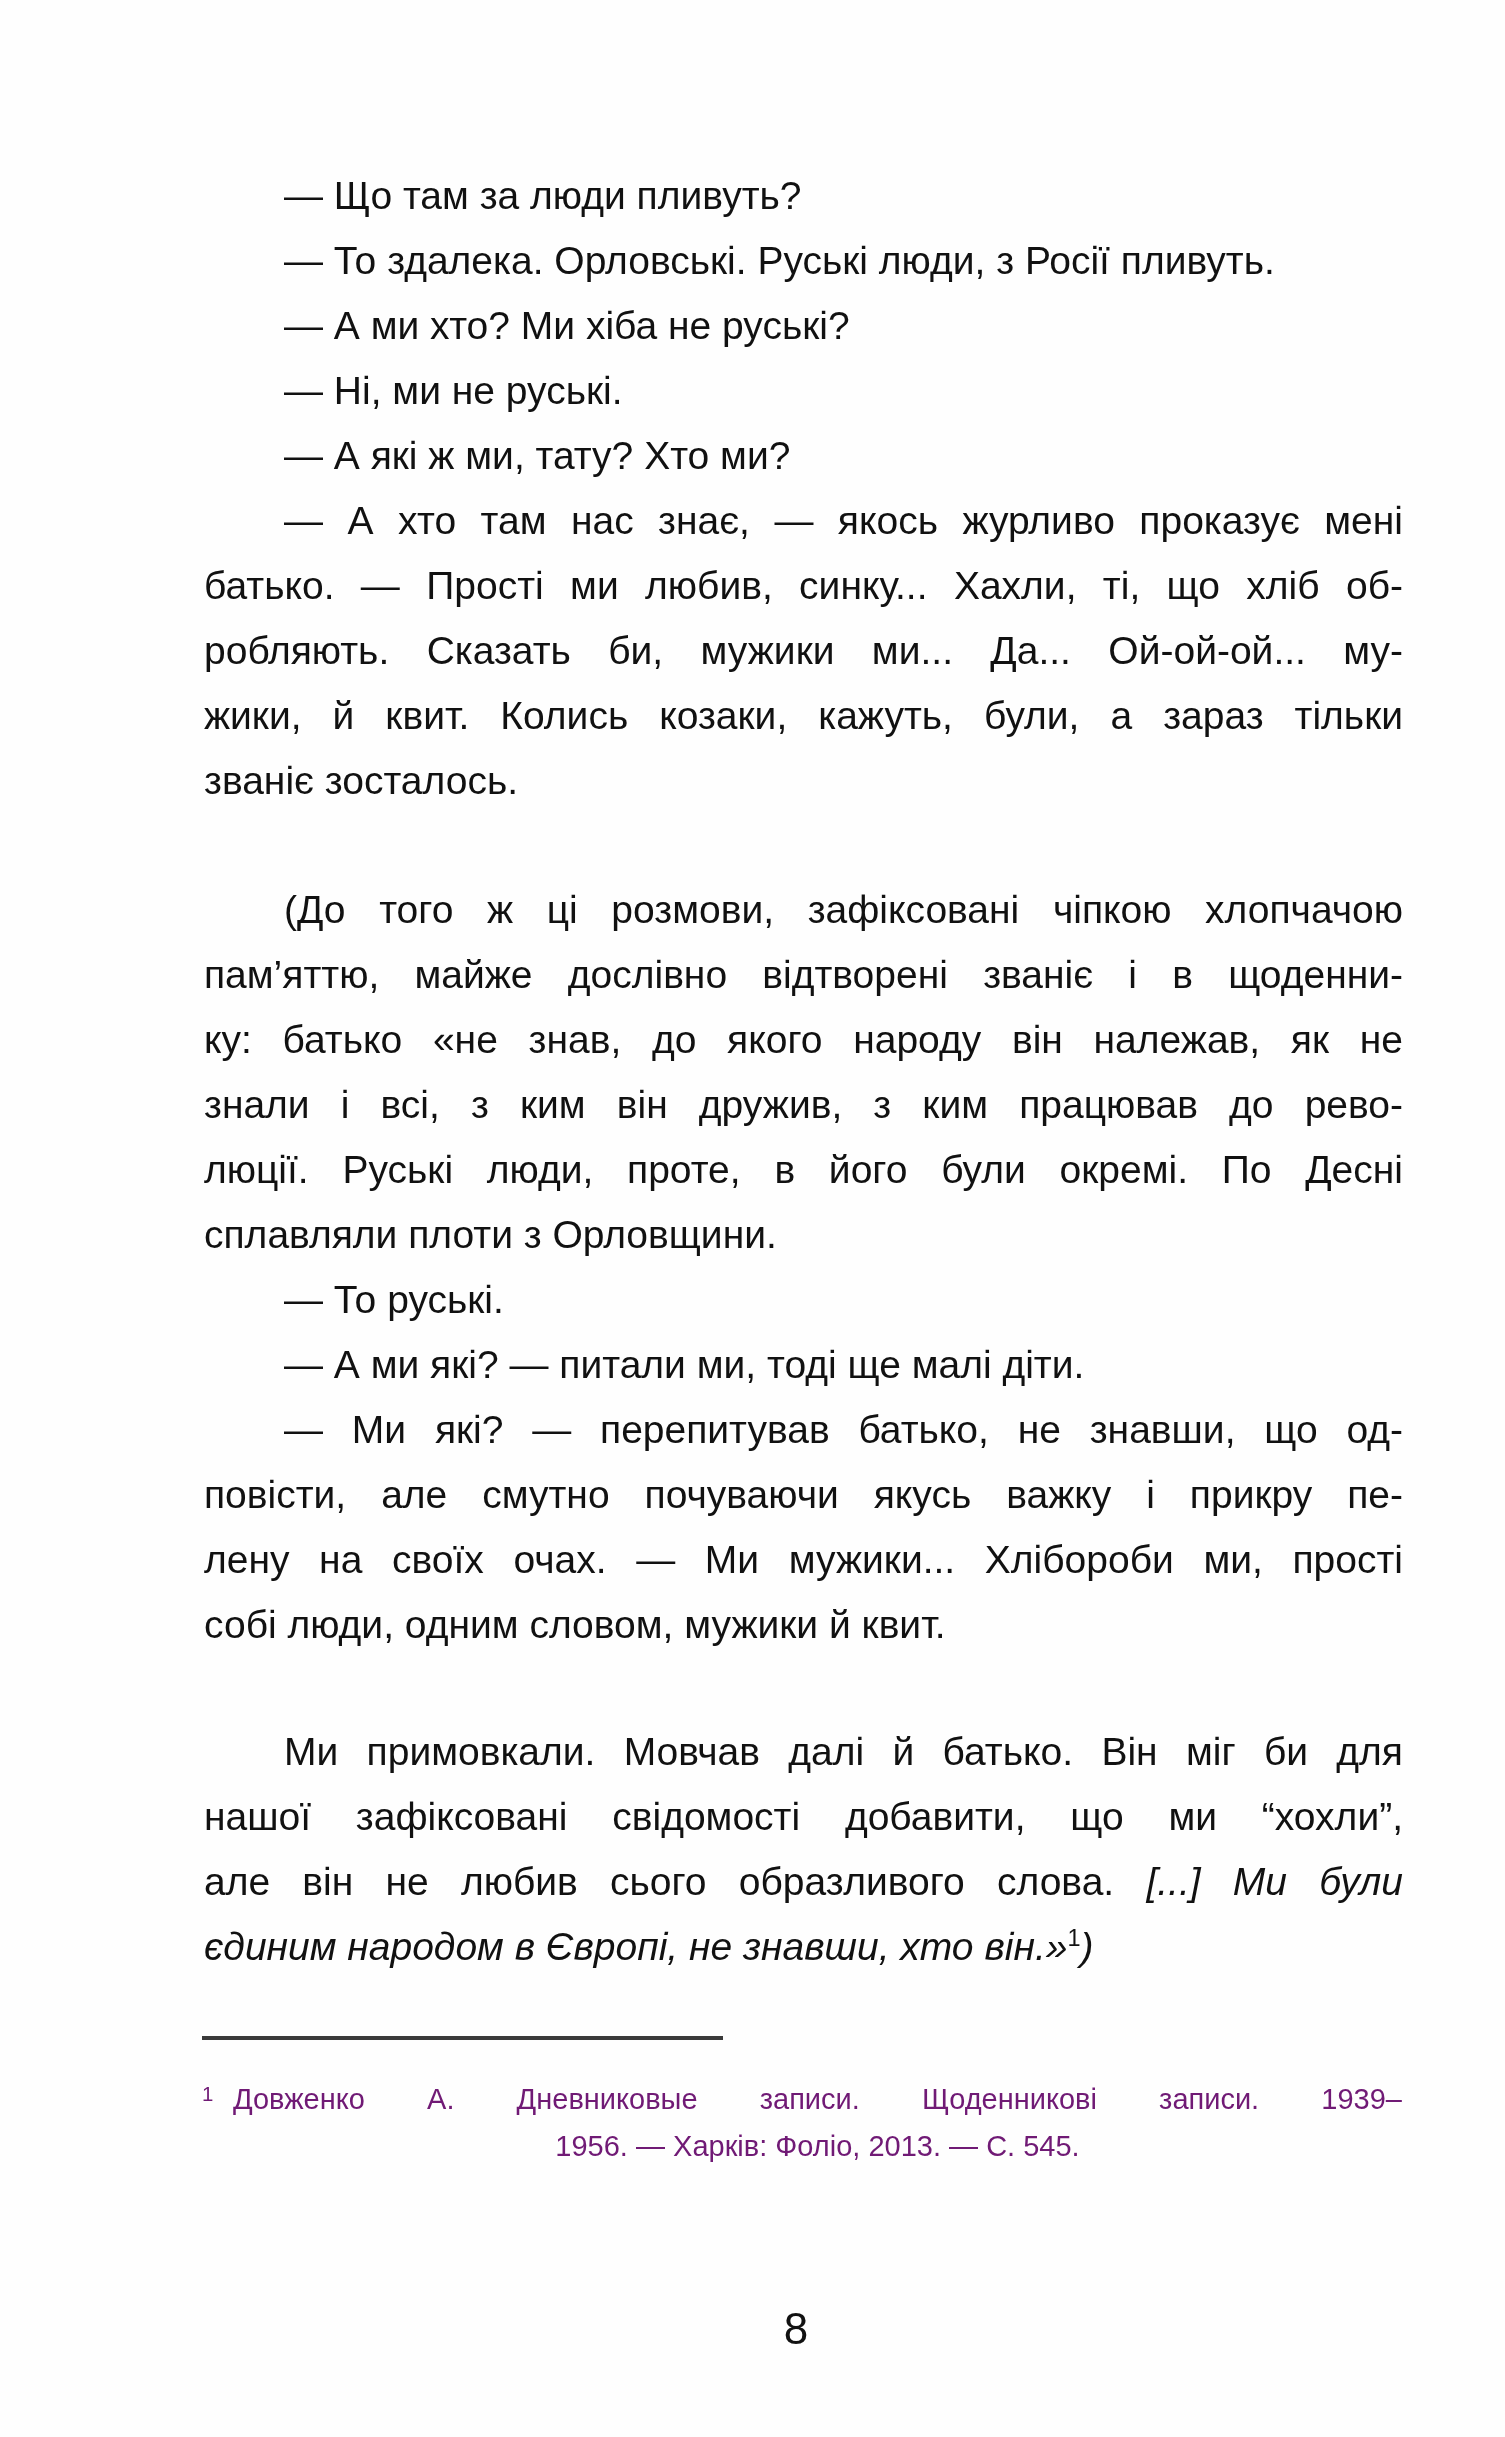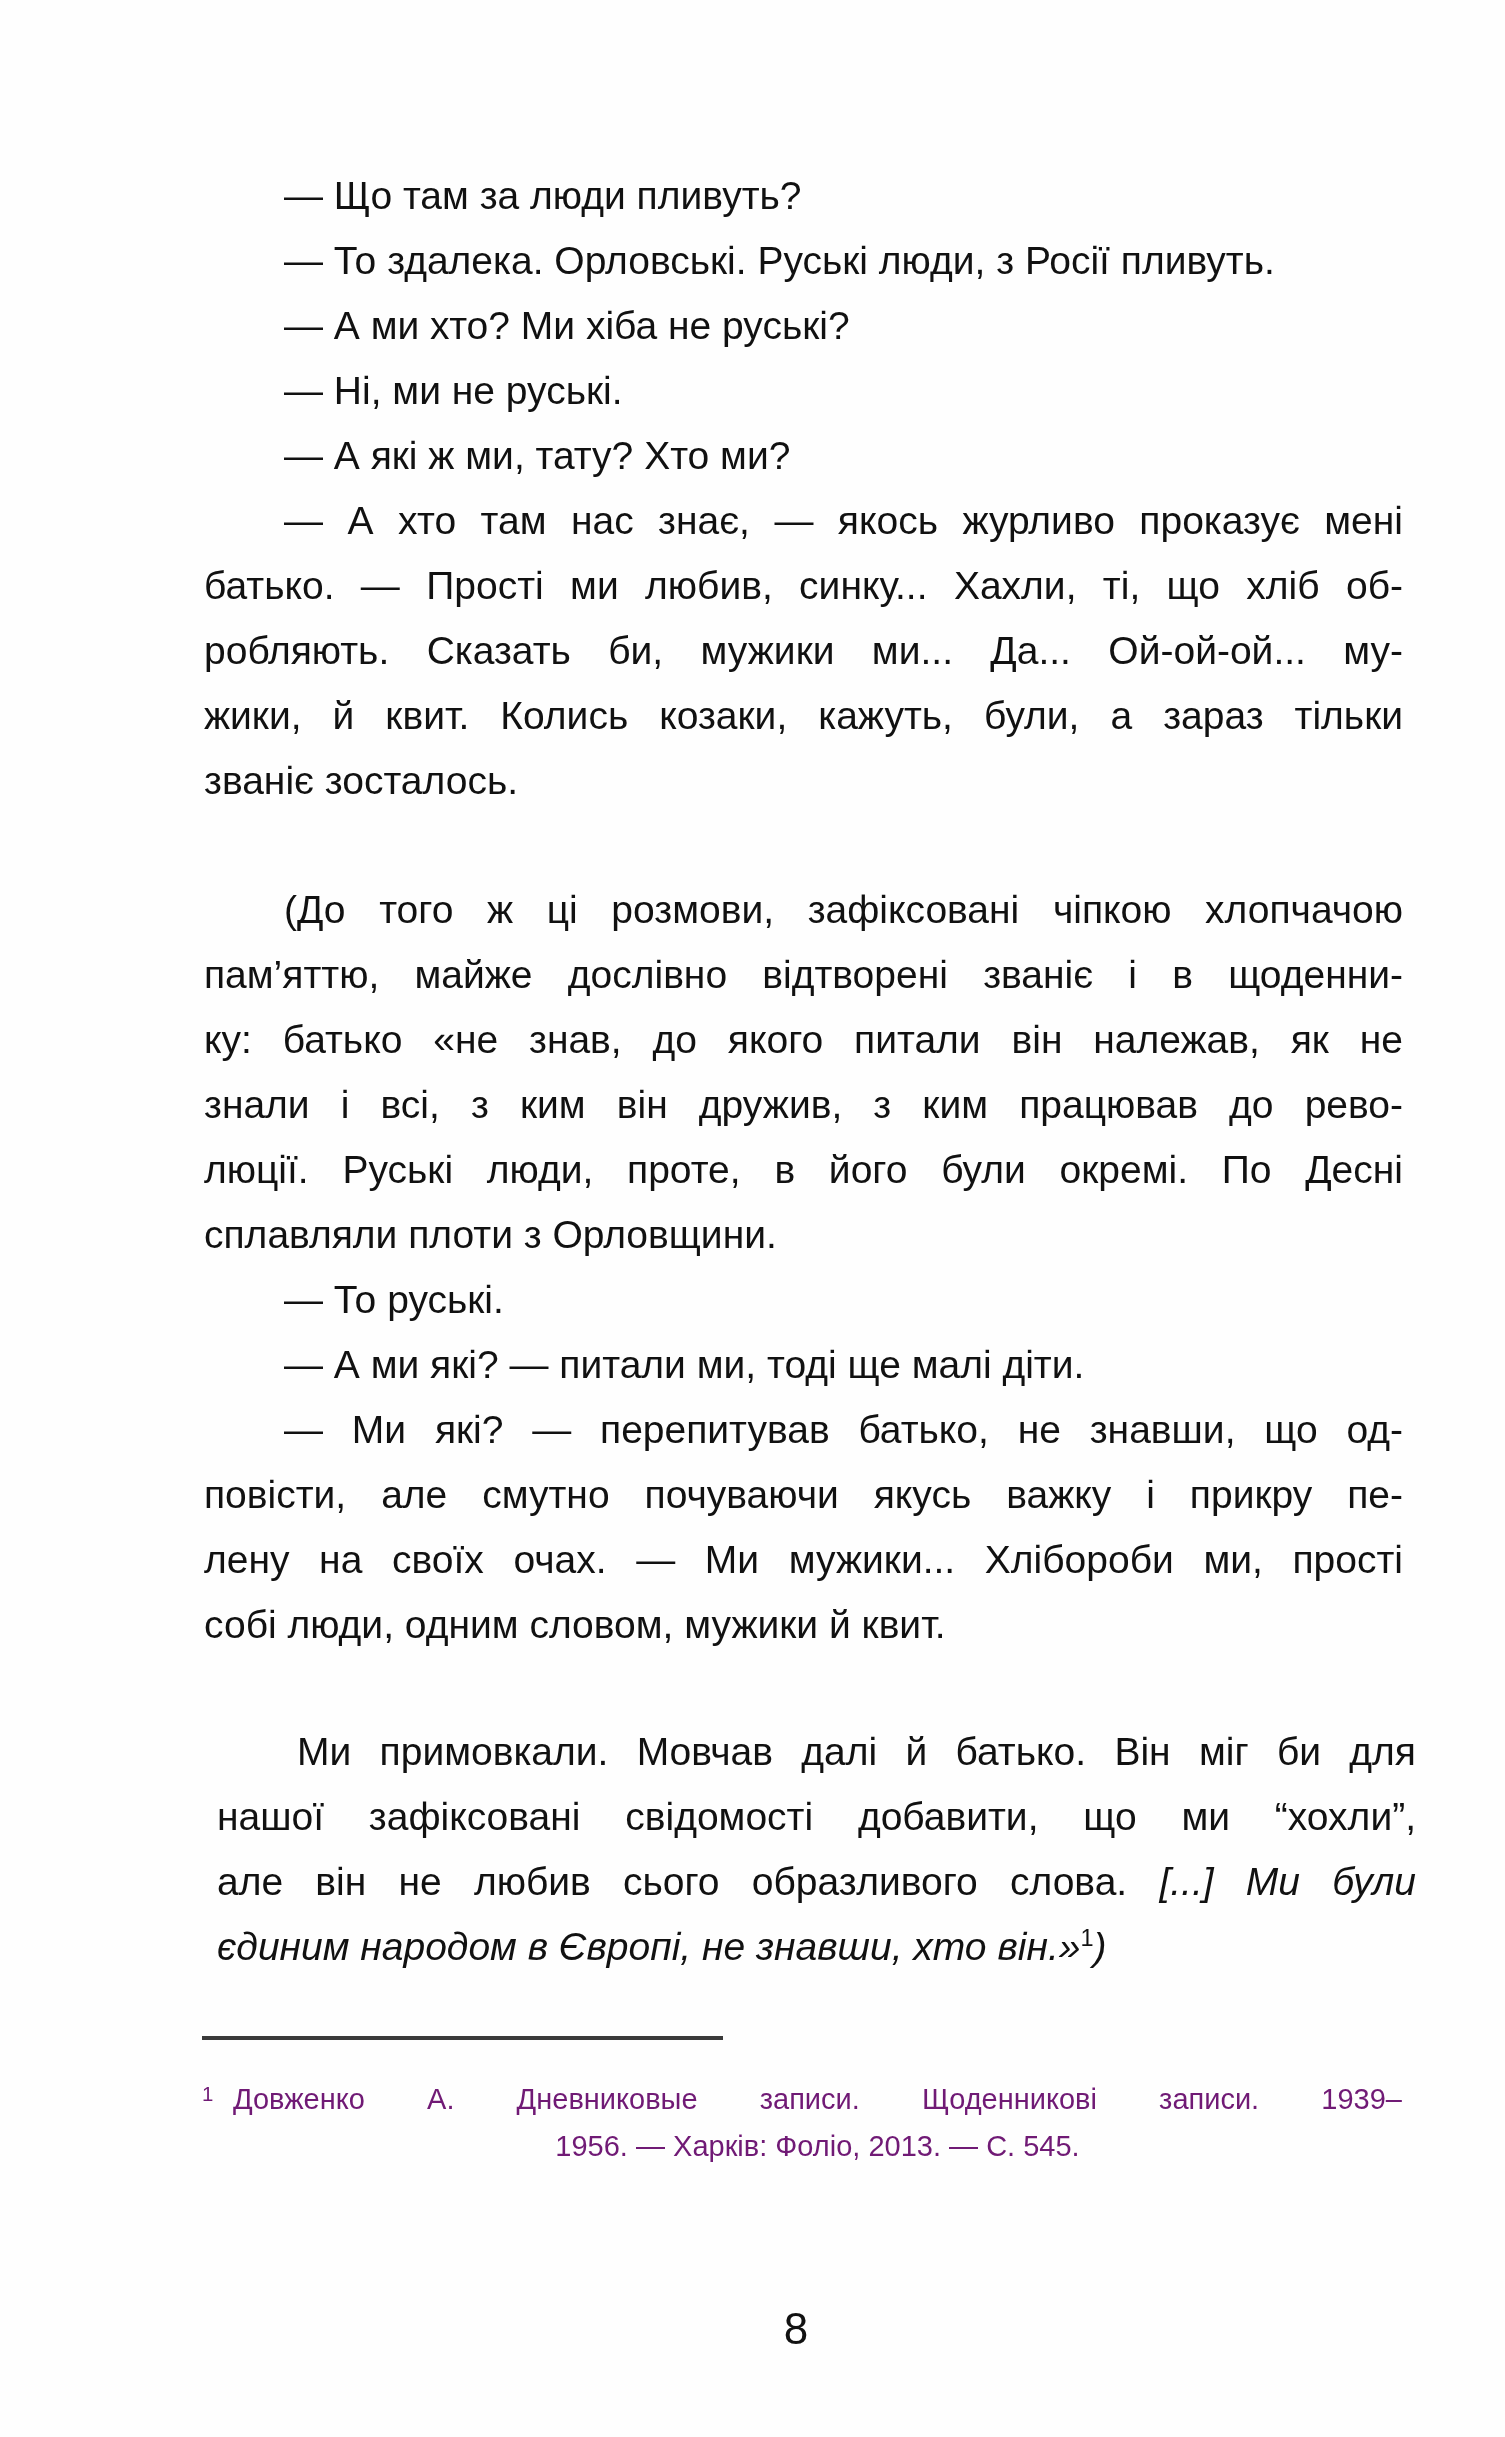--- a/index.html
+++ b/index.html
@@ -18,21 +18,21 @@
     line-height: 65px;
     white-space: nowrap;
     overflow: visible;
   }
   .line.j { text-align: justify; text-align-last: justify; white-space: normal; overflow: hidden; }
   .line.ind { padding-left: 80px; }
   .line.ind.j { width: auto; }
   .italic { font-style: italic; }
   #block1 { top: 163px; }
   #block2 { top: 877px; }
-  #block3 { top: 1719px; margin-left: 13px; }
+  #block3 { top: 1719px; }
   .rule {
     position: absolute;
     left: 202px;
     top: 2036px;
     width: 521px;
     height: 3.9px;
     background: #3a3a3a;
   }
   .footnote {
     position: absolute;
@@ -74,21 +74,21 @@
     <div class="line ind j">— А хто там нас знає, — якось журливо проказує мені</div>
     <div class="line j">батько. — Прості ми любив, синку... Хахли, ті, що хліб об-</div>
     <div class="line j">робляють. Сказать би, мужики ми... Да... Ой-ой-ой... му-</div>
     <div class="line j">жики, й квит. Колись козаки, кажуть, були, а зараз тільки</div>
     <div class="line">званіє зосталось.</div>
   </div>
 
   <div class="text-col" id="block2">
     <div class="line ind j">(До того ж ці розмови, зафіксовані чіпкою хлопчачою</div>
     <div class="line j">пам’яттю, майже дослівно відтворені званіє і в щоденни-</div>
-    <div class="line j">ку: батько «не знав, до якого питали він належав, як не</div>
+    <div class="line j">ку: батько «не знав, до якого народу він належав, як не</div>
     <div class="line j">знали і всі, з ким він дружив, з ким працював до рево-</div>
     <div class="line j">люції. Руські люди, проте, в його були окремі. По Десні</div>
     <div class="line">сплавляли плоти з Орловщини.</div>
     <div class="line ind">— То руські.</div>
     <div class="line ind">— А ми які? — питали ми, тоді ще малі діти.</div>
     <div class="line ind j">— Ми які? — перепитував батько, не знавши, що од-</div>
     <div class="line j">повісти, але смутно почуваючи якусь важку і прикру пе-</div>
     <div class="line j">лену на своїх очах. — Ми мужики... Хлібороби ми, прості</div>
     <div class="line">собі люди, одним словом, мужики й квит.</div>
   </div>

